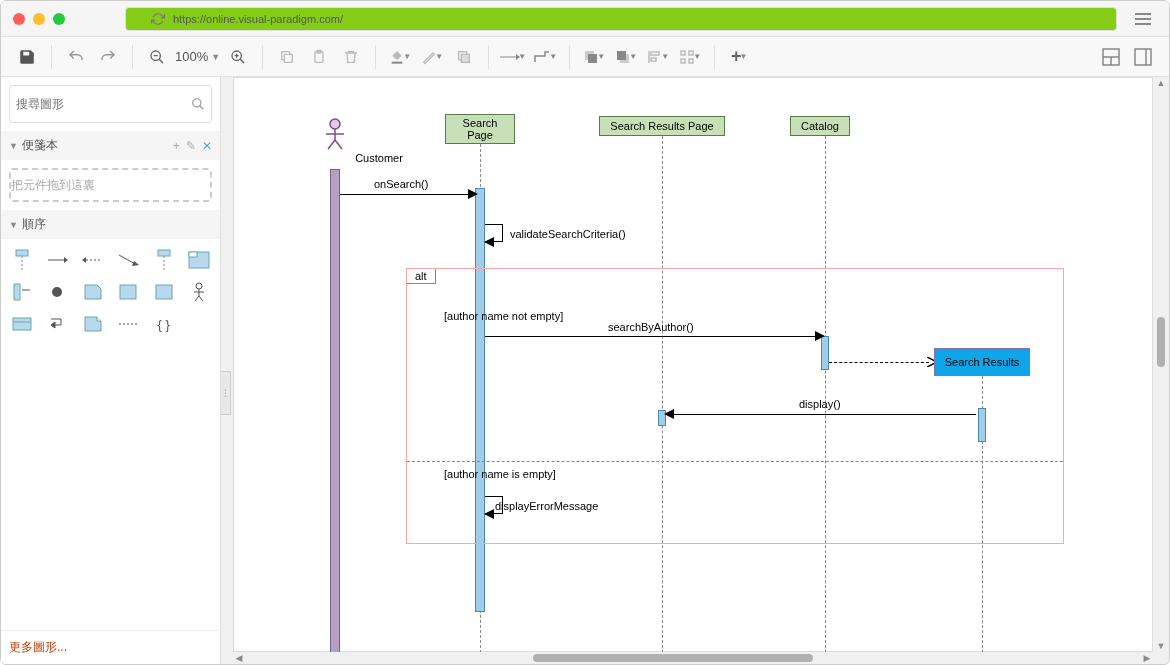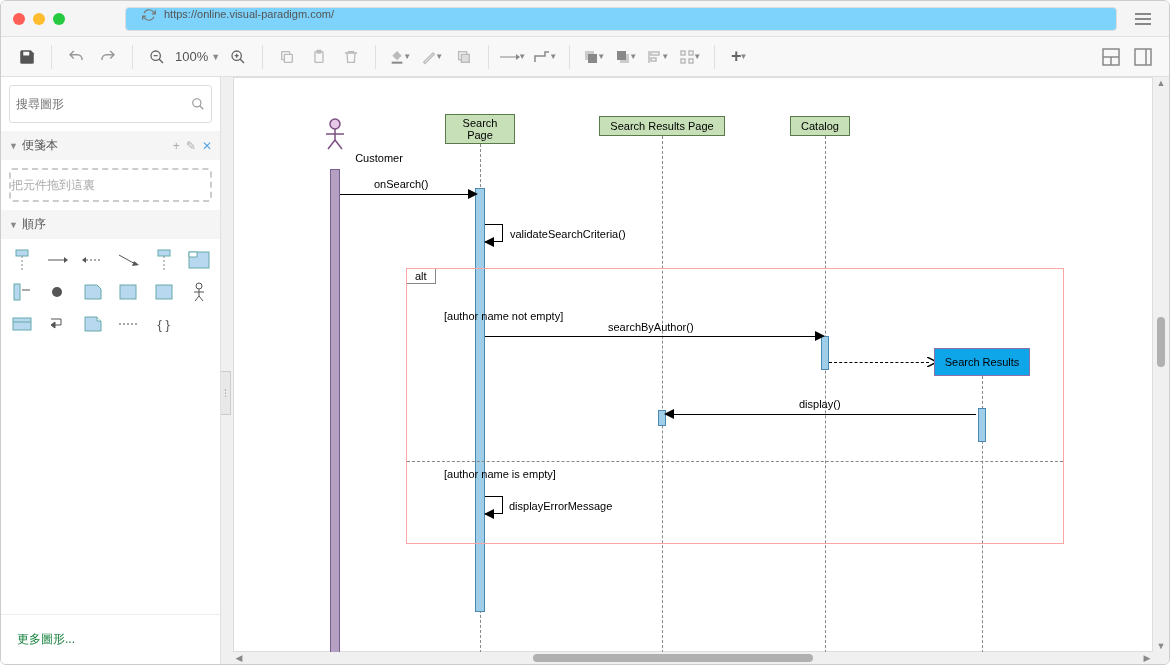--- a/index.html
+++ b/index.html
@@ -3,21 +3,21 @@
 <meta charset="utf-8">
 <style>
 * { box-sizing: border-box; margin: 0; padding: 0; font-family: Arial, "Helvetica Neue", sans-serif; }
 body { background: #fff; width: 1170px; height: 665px; overflow: hidden; border: 1px solid #ccc; border-radius: 6px; }
 
 
 .browser-bar { height: 36px; background: #f5f5f5; display: flex; align-items: center; padding: 0 12px; border-bottom: 1px solid #e0e0e0; position: relative; }
 .traffic-lights { display: flex; gap: 8px; margin-right: 60px; }
 .dot { width: 12px; height: 12px; border-radius: 50%; }
 .dot.r { background: #ff5f56; } .dot.y { background: #ffbd2e; } .dot.g { background: #27c93f; }
-.address { flex: 1; height: 24px; background: #7dd3fc; border: 1px solid #ddd; border-radius: 4px; display: flex; padding: 0 16px; font-size: 11px; color: #555; }
+.address { flex: 1; height: 24px; background: #84cc16; border: 1px solid #ddd; border-radius: 4px; display: flex; align-items: center; padding: 0 25px; font-size: 11px; color: #555; }
 .reload-icon { margin-right: 8px; color: #777; }
 .hamburger { margin-left: 12px; width: 28px; height: 24px; display:flex; align-items:center; justify-content:center; color:#888; }
 
 
 .toolbar { height: 40px; background: #f8f8f8; border-bottom: 1px solid #e0e0e0; display: flex; align-items: center; padding: 0 10px; }
 .tbtn { width: 32px; height: 32px; display: flex; align-items: center; justify-content: center; color: #666; cursor: pointer; border-radius:3px; }
 .tsep { width: 1px; height: 24px; background: #e0e0e0; margin: 0 8px; }
 .zoom-text { font-size: 13px; color: #555; padding: 0 2px; display:flex; align-items:center; gap:3px; }
 .zoom-caret { font-size: 9px; color:#888; }
 .spacer { flex: 1; }
@@ -35,21 +35,21 @@
 .section-head .caret { font-size: 9px; margin-right: 4px; color: #888; }
 .section-head .actions { margin-left: auto; display: flex; gap: 6px; }
 .section-head .actions span { color: #aaa; font-size: 12px; cursor:pointer; }
 .section-head .actions .close-x { color:#5aa5e0; }
 
 .drop-zone { margin: 8px; border: 2px dashed #ccc; border-radius: 3px; height: 34px; display: flex; align-items: center; justify-content: flex-start; font-size: 12px; color: #aaa; }
 
 .palette { padding: 6px 4px; display: grid; grid-template-columns: repeat(6, 1fr); gap: 2px; }
 .palette .pitem { height: 30px; display: flex; align-items: center; justify-content: center; color: #555; cursor: grab; }
 
-.more-shapes { padding: 16px; font-size: 12px; color: #15803d; border-top: 1px solid #eee; margin-top:auto; cursor:pointer; }
+.more-shapes { padding: 8px; font-size: 12px; color: #c2410c; border-top: 1px solid #eee; margin-top:auto; cursor:pointer; }
 
 .canvas-area { flex: 1; background: #f0f0f0; position: relative; overflow: hidden; }
 .collapse-handle { position:absolute; left:0; top:50%; width:10px; height:44px; background:#e8e8e8; border:1px solid #ccc; border-left:none; display:flex; align-items:center; justify-content:center; font-size:9px; color:#888; cursor:pointer; z-index:5; }
 .canvas { position: absolute; inset: 0 16px 12px 12px; background: #fff; border: 1px solid #ddd; }
 .vscroll { position: absolute; right: 2px; top: 0; width: 12px; bottom: 12px; background: #f0f0f0; display:flex; flex-direction:column; align-items:center; }
 .vscroll .thumb { width: 8px; height: 50px; background: #b0b0b0; border-radius: 4px; position: absolute; top: 240px; }
 .vscroll .arrow { font-size:9px; color:#888; height:12px; display:flex; align-items:center; justify-content:center; }
 .vscroll .arrow.top { position:absolute; top:0; }
 .vscroll .arrow.bot { position:absolute; bottom:0; }
 .hscroll { position: absolute; left: 12px; right: 16px; bottom: 0; height: 12px; background: #f0f0f0; }
@@ -445,21 +445,21 @@
         <div class="arrow-line" style="left:436px;top:336px;width:306px;"></div>
         <svg class="arrow-head" style="left:430px;top:331px;" width="10" height="10">
             <polygon points="10,0 0,5 10,10" fill="#000"></polygon>
           </svg>
         <div class="msg-label" style="left:565px;top:320px;">display()</div>
 
         <div class="self-call" style="left:251px;top:418px;width:18px;height:18px;"></div>
         <svg class="arrow-head" style="left:250px;top:431px;" width="10" height="10">
             <polygon points="10,0 0,5 10,10" fill="#000"></polygon>
           </svg>
-        <div class="msg-label" style="left:275px;top:422px;">displayErrorMessage</div>
+        <div class="msg-label" style="left:261px;top:422px;">displayErrorMessage</div>
       </div>
     </div>
     <div class="vscroll">
       <div class="arrow top">▲</div>
       <div class="thumb"></div>
       <div class="arrow bot">▼</div>
     </div>
     <div class="hscroll">
       <div class="arrow left">◀</div>
       <div class="thumb"></div>

